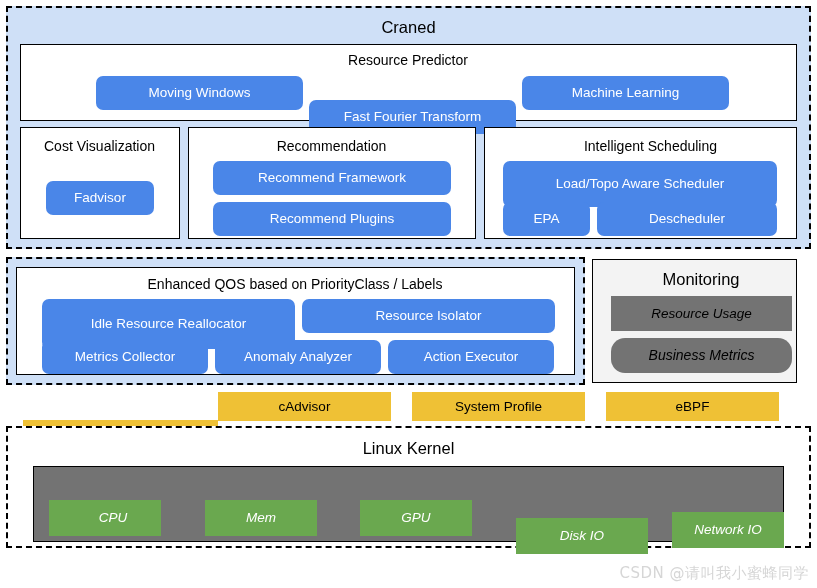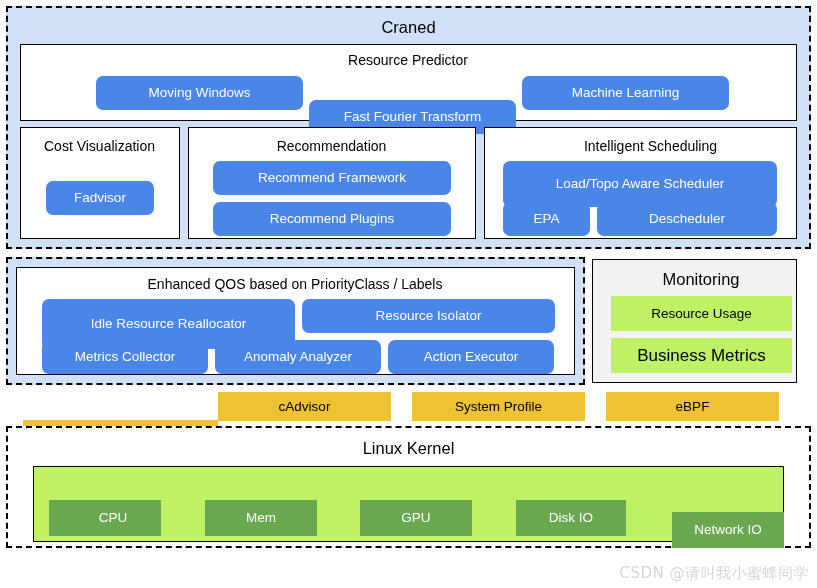--- a/index.html
+++ b/index.html
@@ -55,21 +55,21 @@
   }
 
   .section-title-bold {
     font-weight: normal;
     font-size: 16.5px;
   }
 
   .lightblue-fill { background: #cfe0f7; }
   .white-fill { background: #ffffff; }
   .gray-fill  { background: #f3f3f3; }
-  .bluebox    { background: #bef264; }
+  .bluebox    { background: #737373; font-style: italic; }
   .yellowbox  { background: #efc135; color:#000000; font-size: 13.5px; }
   .greenbox   { background: #6aa84f; color:#ffffff; font-size: 13.5px; }
 
   .watermark {
     position: absolute;
     right: 8px;
     bottom: 5px;
     font-size: 15px;
     color: #d6d6d6;
     letter-spacing: 0.5px;
@@ -125,38 +125,38 @@
 
       <div class="abs pill center-txt" style="left:25px; top:72px; width:166px; height:34px;">Metrics Collector</div>
       <div class="abs pill center-txt" style="left:198px; top:72px; width:166px; height:34px;">Anomaly Analyzer</div>
       <div class="abs pill center-txt" style="left:371px; top:72px; width:166px; height:34px;">Action Executor</div>
     </div>
   </div>
 
   <div class="abs solid-black gray-fill" style="left:592px; top:259px; width:205px; height:124px;">
     <div class="abs center-txt section-title-bold" style="left:0px; top:8px; width:216px; height:22px;">Monitoring</div>
     <div class="abs bluebox center-txt" style="left:18px; top:36px; width:181px; height:35px; font-size:13.5px;">Resource Usage</div>
-    <div class="abs bluebox center-txt" style="left:18px; top:78px; width:181px; height:35px; font-size:17px;">Business Metrics</div>
+    <div class="abs bluebox center-txt" style="left:18px; top:78px; width:181px; height:35px; font-size:14px;border-radius:14px;">Business Metrics</div>
   </div>
 
   <div class="abs yellowbox center-txt" style="left:23px; top:392px; width:195px; height:29px;margin-top:28px;">Container Runtime</div>
   <div class="abs yellowbox center-txt" style="left:218px; top:392px; width:173px; height:29px;">cAdvisor</div>
   <div class="abs yellowbox center-txt" style="left:412px; top:392px; width:173px; height:29px;">System Profile</div>
   <div class="abs yellowbox center-txt" style="left:606px; top:392px; width:173px; height:29px;">eBPF</div>
 
   <div class="abs dashed-black white-fill" style="left:6px; top:426px; width:805px; height:122px;">
 
     <div class="abs center-txt section-title-bold" style="left:0px; top:8px; width:801px; height:24px;">Linux Kernel</div>
 
     <div class="abs solid-black bluebox" style="left:25px; top:38px; width:751px; height:76px;">
 
 
       <div class="abs greenbox center-txt" style="left:15px; top:33px; width:112px; height:36px;padding-left:16px;">CPU</div>
       <div class="abs greenbox center-txt" style="left:171px; top:33px; width:112px; height:36px;">Mem</div>
       <div class="abs greenbox center-txt" style="left:326px; top:33px; width:112px; height:36px;">GPU</div>
-      <div class="abs greenbox center-txt" style="left:482px; top:33px; width:110px; height:36px;">Disk IO</div>
+      <div class="abs greenbox center-txt" style="left:482px; top:51px; width:132px; height:36px;">Disk IO</div>
       <div class="abs greenbox center-txt" style="left:638px; top:45px; width:112px; height:36px;">Network IO</div>
     </div>
   </div>
 
   <div class="watermark">CSDN @请叫我小蜜蜂同学</div>
 
 </div>
 
 </body></html>

